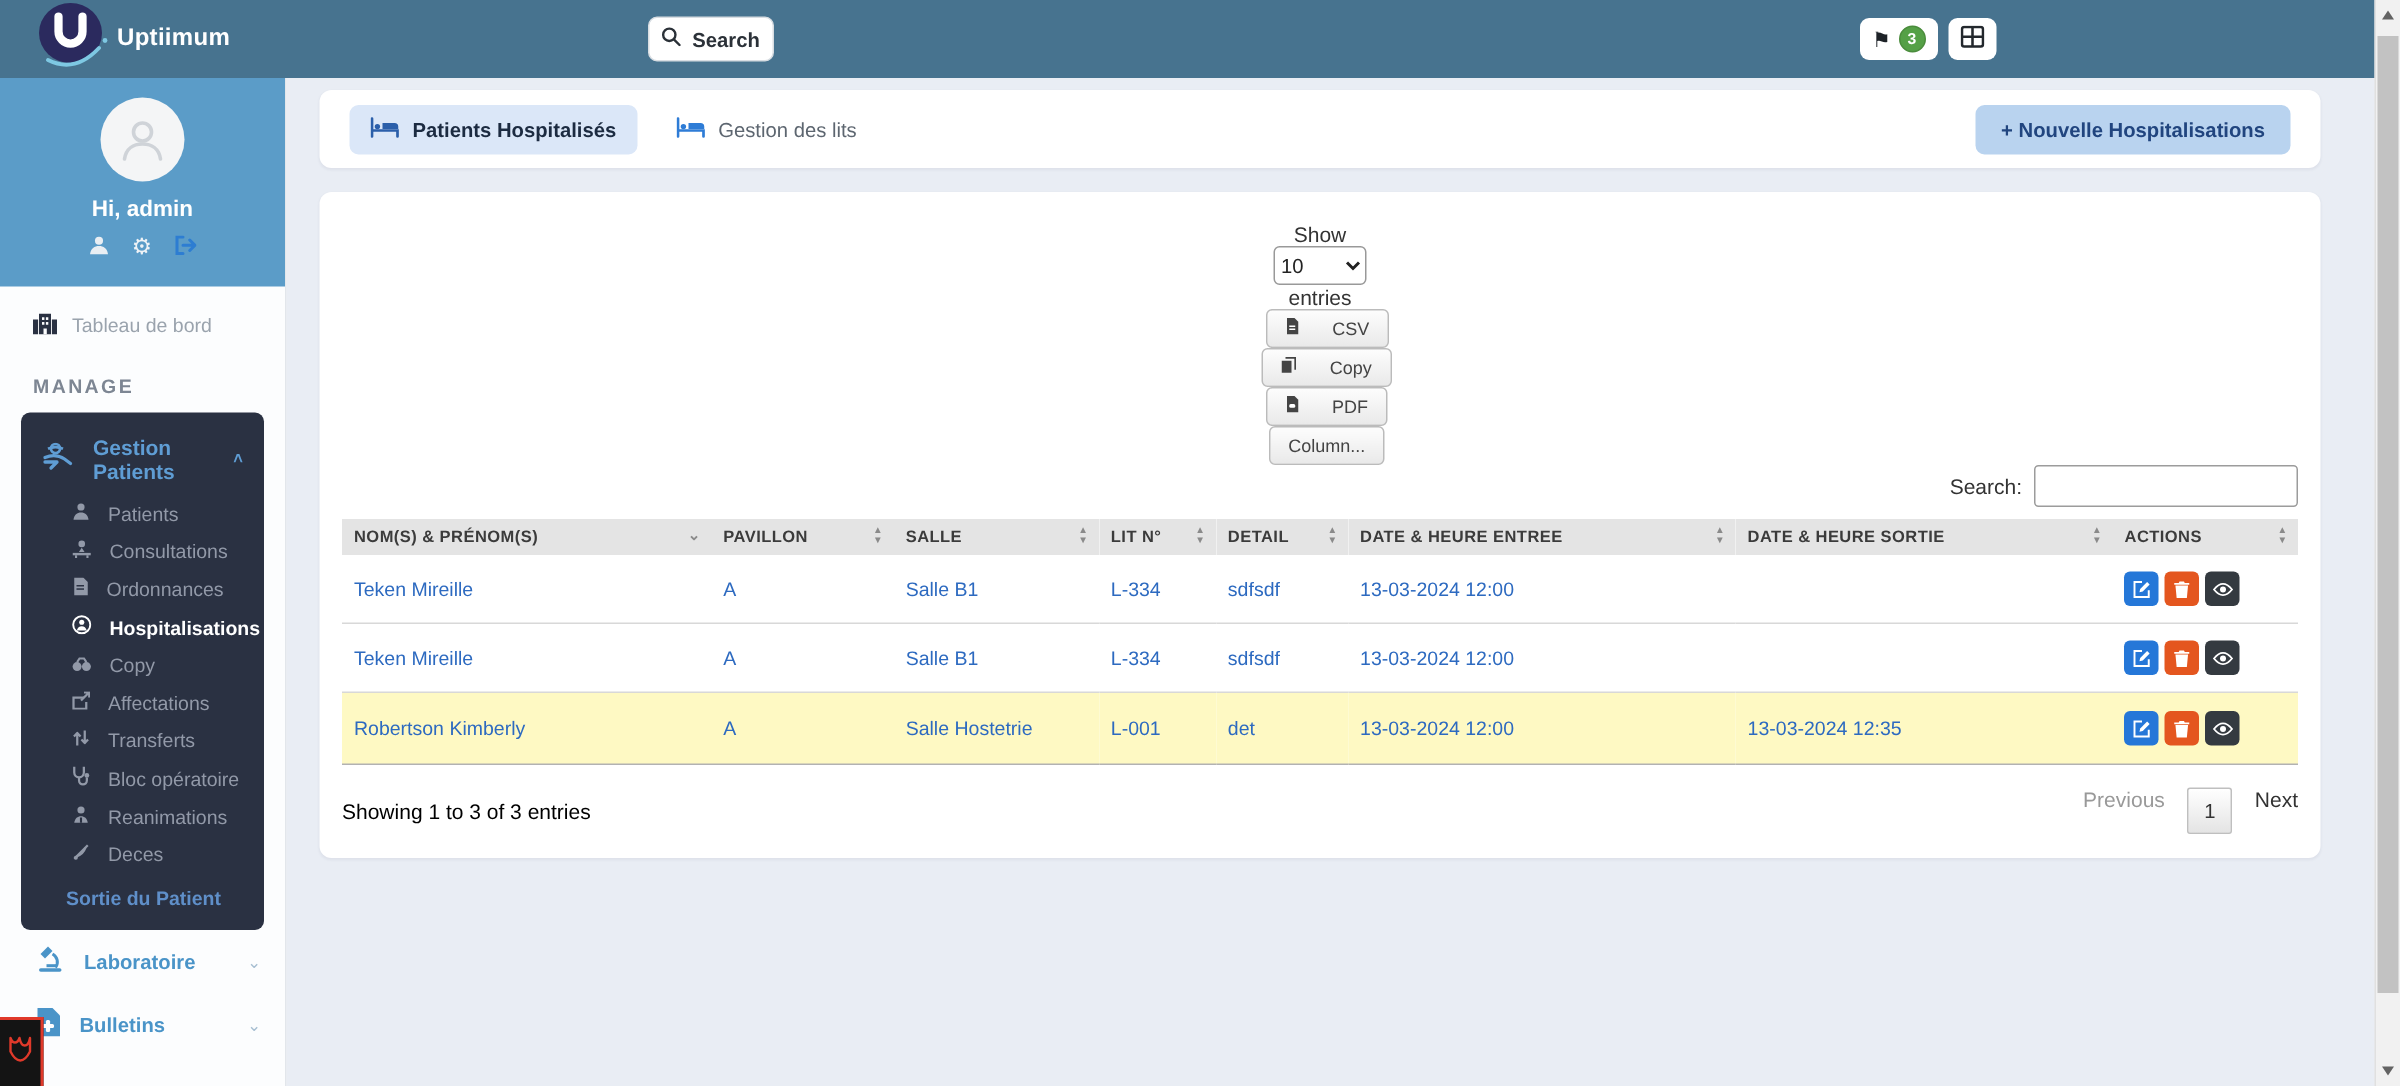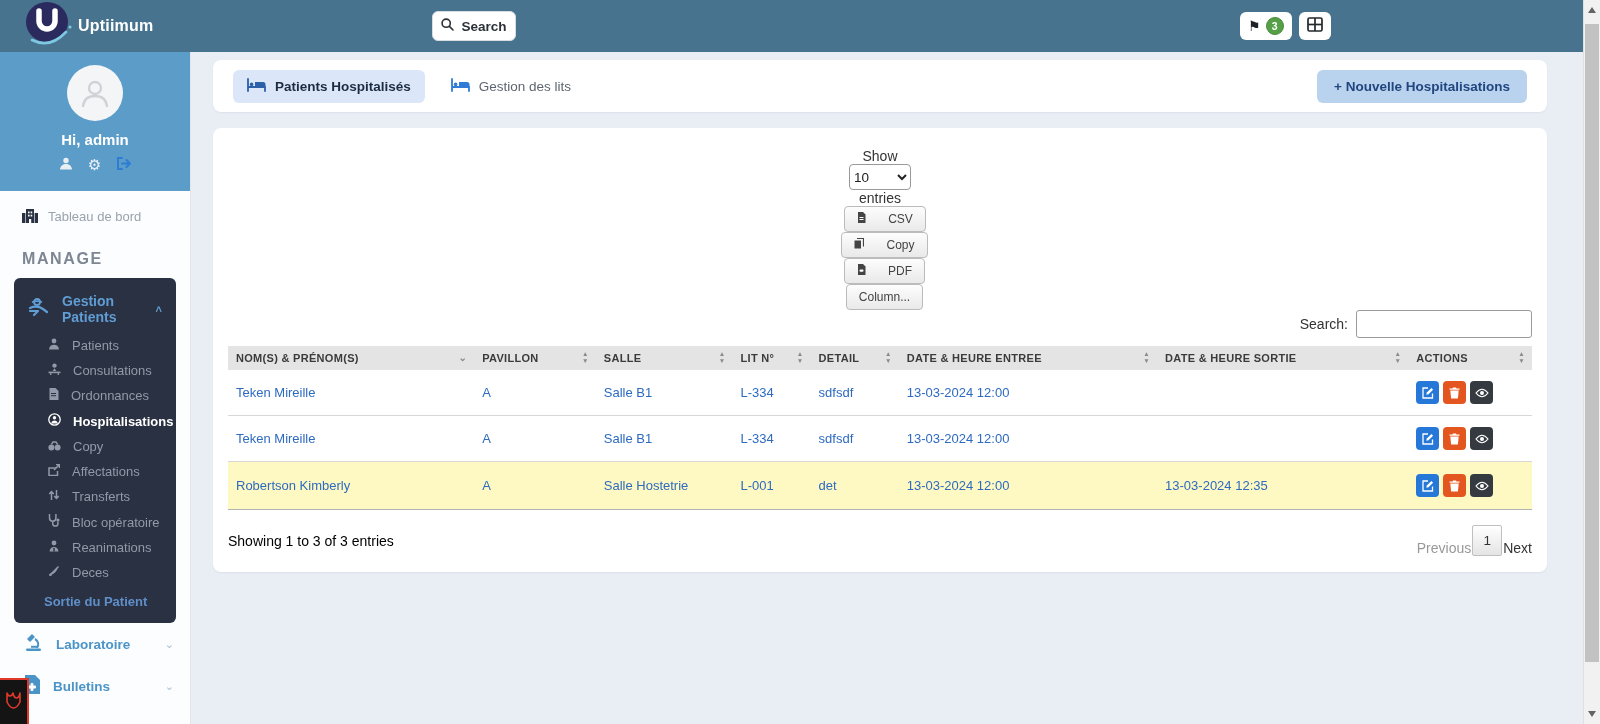--- a/index.html
+++ b/index.html
@@ -22,21 +22,21 @@
 
   
   .sidebar { position:relative; width:191px; background:#fcfdfe; border-right:1px solid #e2e6eb; flex:0 0 191px; }
   .user-panel { height:139px; background:#5b9cc8; text-align:center; padding-top:13px; }
   .avatar { width:56px; height:56px; border-radius:50%; background:#f4f5f6; margin:0 auto; display:flex; align-items:center; justify-content:center; }
   .greeting { margin-top:10px; color:#fff; font-weight:bold; font-size:15px; }
   .user-actions { margin-top:9px; display:flex; justify-content:center; gap:15px; align-items:center; }
   .user-actions .ua { background:none; border:none; cursor:pointer; line-height:1; padding:0; }
   .gear-glyph { font-size:15px; color:#eef2f6; }
   .dash-item { margin:18px 0 0 22px; display:flex; align-items:flex-start; gap:10px; color:#9aa3ad; font-size:13px; cursor:pointer; }
-  .manage-label { margin:24px 0 10px 22px; font-size:16px; font-weight:bold; color:#7d8693; letter-spacing:1.6px; }
+  .manage-label { margin:24px 0 10px 22px; font-size:13px; font-weight:bold; color:#7d8693; letter-spacing:1.6px; }
   .menu-box { margin:0 14px; background:#2a3142; border-radius:6px; padding:13px 0 14px; }
   .menu-head { display:flex; align-items:center; gap:12px; padding:2px 14px 8px; color:#5f9dd4; font-weight:bold; font-size:14px; cursor:pointer; }
   .menu-head .chev { margin-left:auto; font-size:11px; color:#5f9dd4; }
   .sub-item { display:flex; align-items:center; gap:12px; padding:5px 0 5px 34px; color:#9299a8; font-size:13px; cursor:pointer; }
   .sub-item svg { flex:0 0 auto; }
   .sub-item.active { color:#fff; font-weight:bold; }
   .menu-foot { padding:9px 0 0 30px; color:#5f8fc9; font-size:13px; font-weight:600; cursor:pointer; }
   .group-item { display:flex; align-items:center; gap:13px; padding:10px 16px 10px 24px; color:#4a94c8; font-weight:bold; font-size:13.5px; cursor:pointer; }
   .group-item:first-of-type { margin-top:8px; }
   .group-item .chev { margin-left:auto; color:#a8bfd2; font-size:11px; font-weight:normal; }
@@ -70,21 +70,21 @@
   tbody tr:last-child { border-bottom:1px solid #b2b2b2; }
   tr.highlight td { background:#fef9c3; padding:12px 8px; }
   .cell-link { cursor:pointer; }
   .actions-cell { display:flex; gap:4px; }
   .act-btn { width:23px; height:23px; border:none; border-radius:4px; display:flex; align-items:center; justify-content:center; cursor:pointer; }
   .btn-edit { background:#2577d8; }
   .btn-del  { background:#e4561f; }
   .btn-view { background:#343a40; }
 
   .table-footer { display:flex; align-items:center; margin-top:15px; font-size:14px; }
-  .pg { margin-left:auto; display:flex; align-items:flex-end; gap:1px; }
+  .pg { margin-left:auto; display:flex; align-items:flex-start; gap:15px; }
   .pg-prev { color:#999; cursor:default; }
   .pg-page { width:30px; height:31px; border:1px solid #bfbfbf; border-radius:2px; background:linear-gradient(#fff,#e4e4e4); display:flex; align-items:center; justify-content:center; color:#333; font-size:13.5px; cursor:pointer; }
   .pg-next { color:#333; cursor:pointer; }
 
   
   .scrollbar { position:absolute; right:0; top:0; width:17px; height:724px; background:#f1f1f1; border-left:1px solid #e0e0e0; z-index:20; }
   .sb-up { position:absolute; top:7px; left:4px; width:0; height:0; border-left:4.5px solid transparent; border-right:4.5px solid transparent; border-bottom:6px solid #636363; }
   .sb-down { position:absolute; bottom:7px; left:4px; width:0; height:0; border-left:4.5px solid transparent; border-right:4.5px solid transparent; border-top:6px solid #636363; }
   .sb-thumb { position:absolute; top:24px; left:1px; width:14px; height:638px; background:#c2c2c2; }
 </style>

